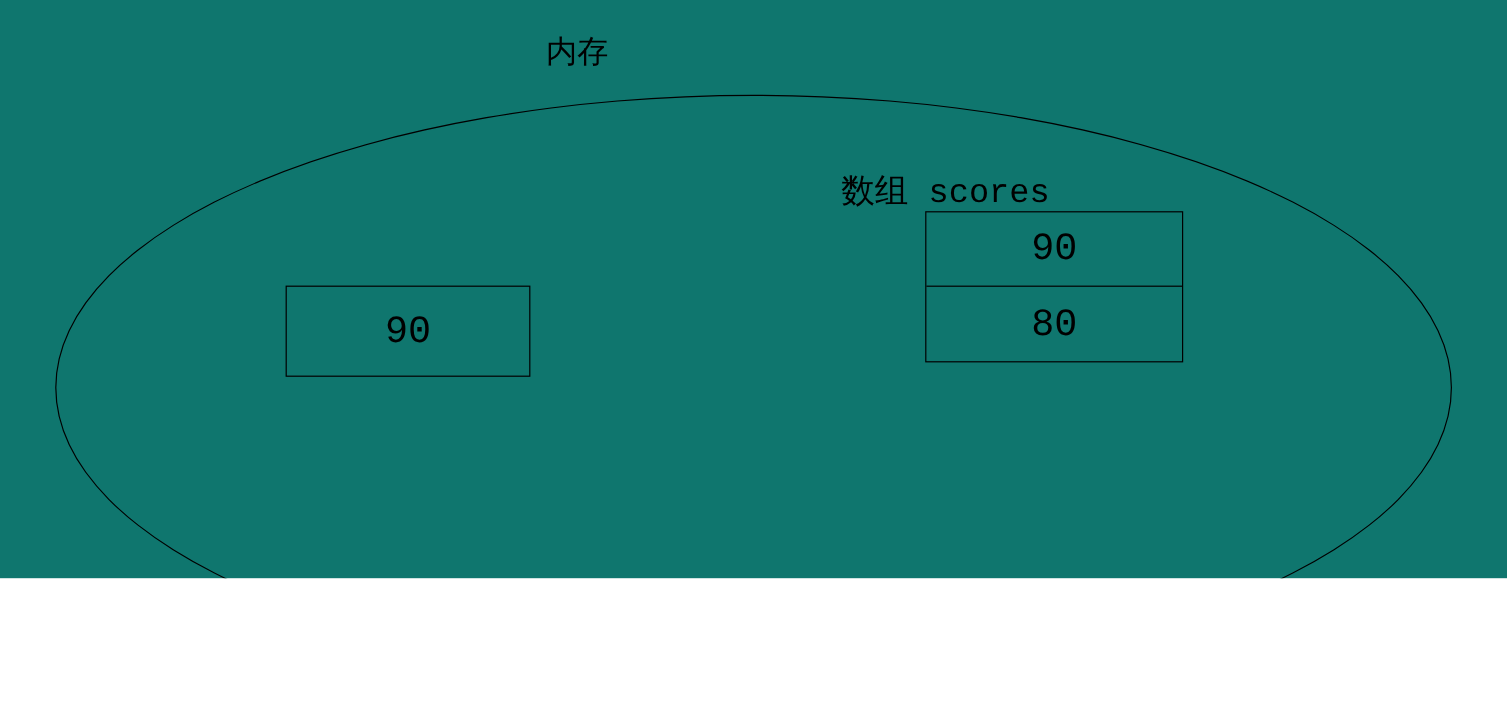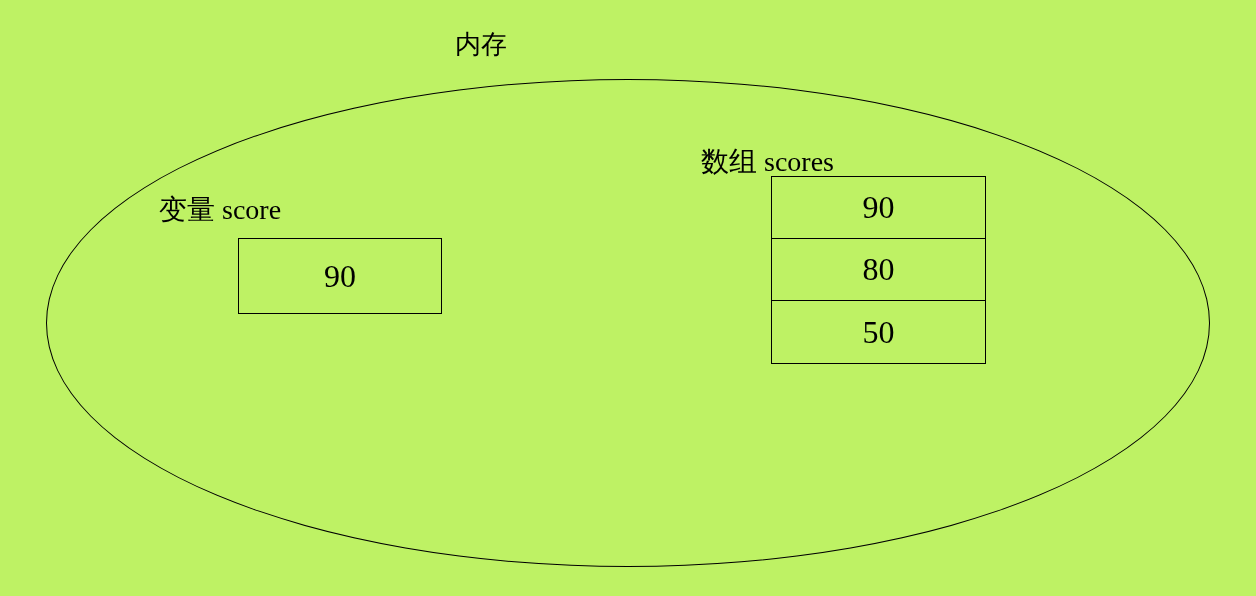--- a/index.html
+++ b/index.html
@@ -1,22 +1,22 @@
 <!DOCTYPE html>
 <html><head>
 <meta charset="utf-8">
 <style>
   * { box-sizing: border-box; }
   html, body { margin: 0; padding: 0; background: #ffffff; }
   .canvas {
     position: relative;
     width: 1256px;
-    height: 596px;
-    background: #bef264;
-    font-family: Liberation Serif, serif;
+    height: 482px;
+    background: #0f766e;
+    font-family: Liberation Mono, monospace;
     color: #000000;
     overflow: hidden;
   }
   .diagram-title {
     position: absolute;
     left: 455px;
     top: 31px;
     font-size: 26px;
     line-height: 1.1;
     white-space: nowrap;
@@ -79,25 +79,23 @@
 </style>
 </head>
 <body>
 
 <div class="canvas">
 
   <div class="diagram-title">内存</div>
 
   <div class="memory-ellipse"></div>
 
-  <div class="var-label">变量 score</div>
 
   <div class="var-box">90</div>
 
   <div class="arr-label">数组 scores</div>
 
   <div class="arr-box">
     <div class="arr-cell">90</div>
     <div class="arr-cell">80</div>
-    <div class="arr-cell">50</div>
   </div>
 
 </div>
 
 </body></html>

